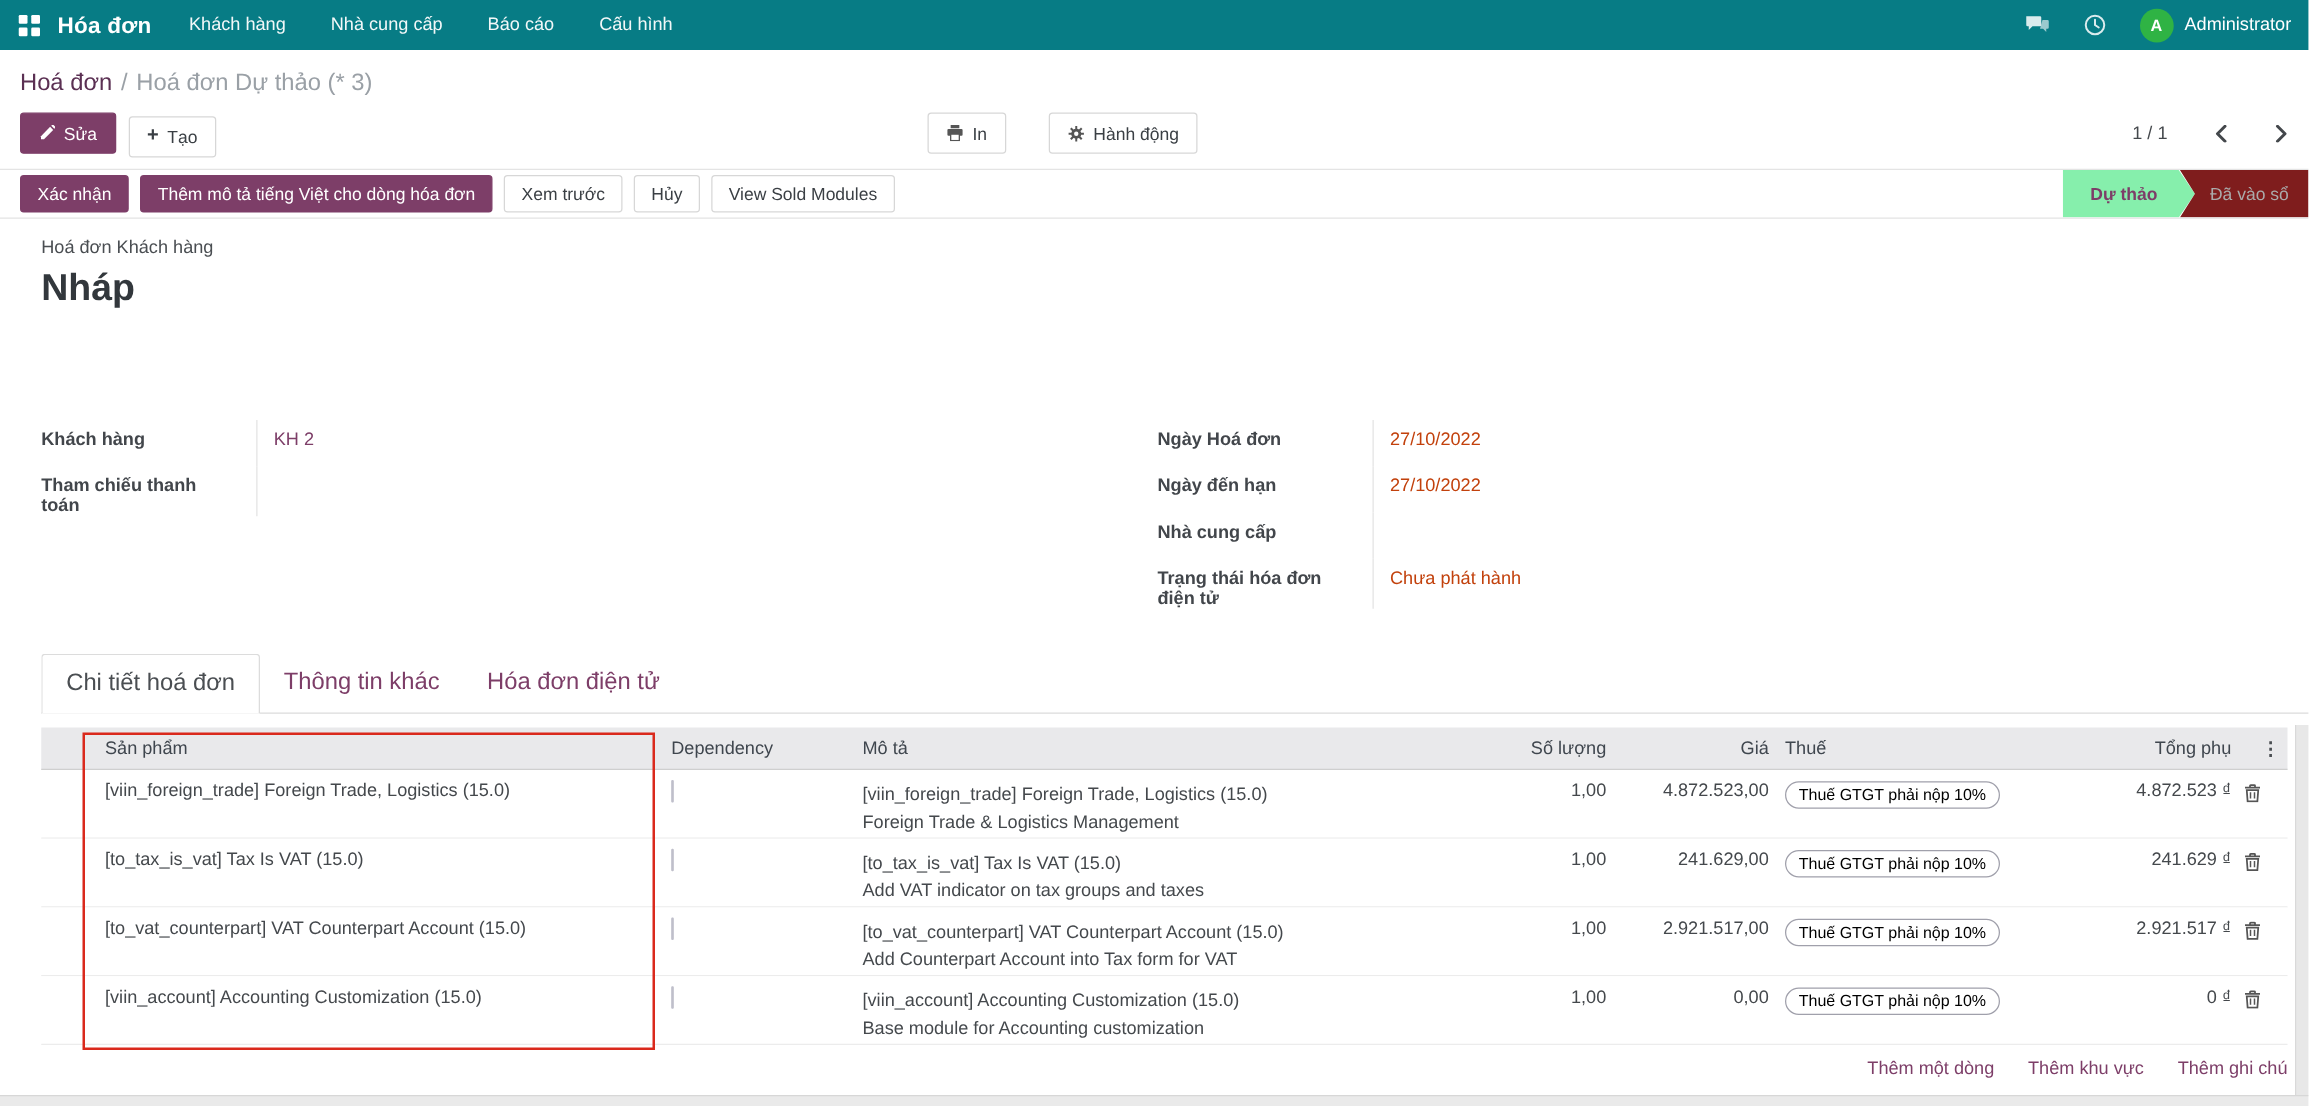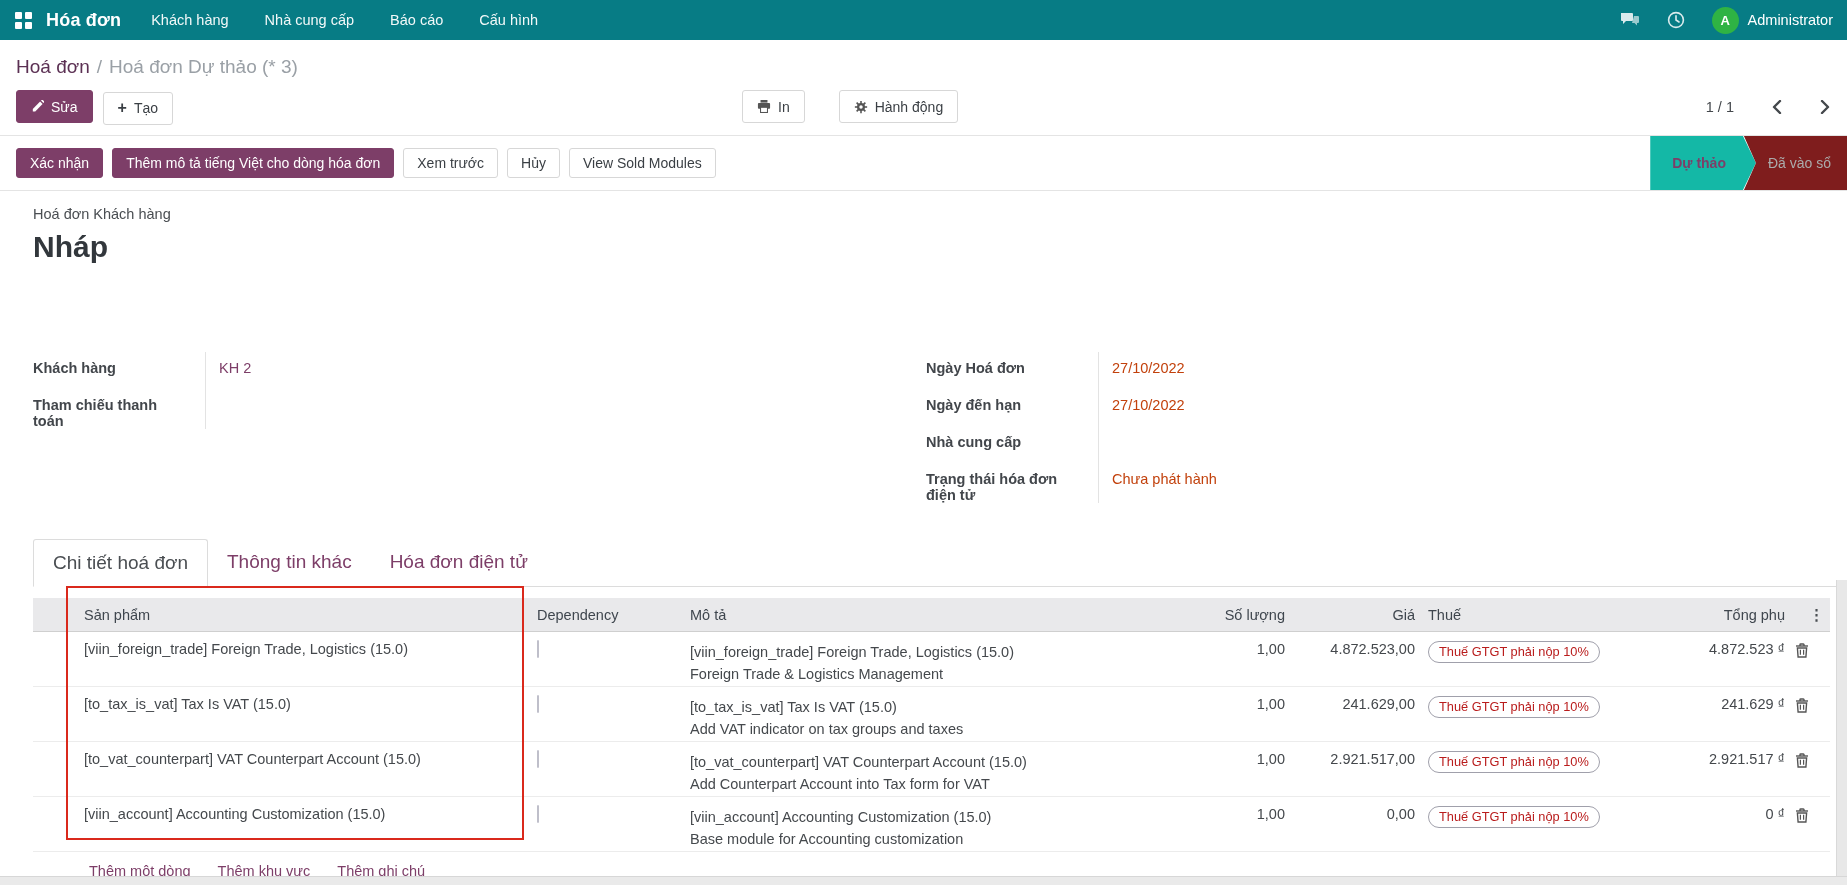--- a/index.html
+++ b/index.html
@@ -39,29 +39,29 @@
   .btn + .btn { margin-left: 6px; }
   .btn-primary { background: #7d3e68; border-color: #7d3e68; color: #fff; }
   .plus-glyph { font-weight: bold; font-size: 16px; line-height: 1; }
   .center-btns { position: absolute; left: 726px; top: 0; display: flex; gap: 28px; }
   .pager { position: absolute; right: 17px; top: 0; height: 33px; display: flex;
            align-items: center; gap: 38px; color: #44484c; }
   .pager .pg-btn { cursor: pointer; display: flex; }
 
   
   .statusbar { margin-top: 12px; border-top: 1px solid #e4e4e4; border-bottom: 1px solid #e4e4e4;
-               height: 56px; display: flex; align-items: center; padding-left: 16px;
+               height: 40px; display: flex; align-items: center; padding-left: 16px;
                position: relative; background: #fff; }
   .sb-btn { height: 30px; padding: 0 13px; font-size: 14px; border: 1px solid #d7d7d7;
             background: #fff; border-radius: 3px; color: #3a3f44; margin-right: 9px;
             cursor: pointer; font-family: inherit; }
   .sb-primary { background: #7d3e68; border-color: #7d3e68; color: #fff; }
   .states { position: absolute; right: 0; top: 0; bottom: 0; display: flex; align-items: stretch; }
   .state { display: flex; align-items: center; font-size: 14px; cursor: pointer; }
-  .state-active { background: #14b8a6; color: #7d3e68; font-weight: bold;
+  .state-active { background: #86efac; color: #7d3e68; font-weight: bold;
                   padding: 0 30px 0 22px;
                   clip-path: polygon(0 0, calc(100% - 13px) 0, 100% 50%, calc(100% - 13px) 100%, 0 100%); }
   .state-future { background: #7f1d1d; color: #ababab; padding: 0 16px 0 24px; margin-left: -12px;
                   clip-path: polygon(0 0, 100% 0, 100% 100%, 0 100%, 12px 50%); }
 
   
   .sheet { padding-left: 33px; }
   .doc-type { margin-top: 15px; font-size: 14.5px; color: #4a4e52; }
   .doc-name { margin-top: 8px; font-size: 30px; font-weight: bold; color: #32373c; }
 
@@ -93,29 +93,29 @@
   .c-product { width: 458px; padding-left: 18px; padding-right: 10px; }
   .c-dep     { width: 166px; padding-left: 13px; }
   .c-desc    { width: 470px; line-height: 22px; padding-right: 10px; }
   .c-qty     { width: 125px; text-align: right; justify-content: flex-end; }
   .c-price   { width: 130px; text-align: right; justify-content: flex-end; }
   .c-tax     { width: 225px; padding-left: 13px; }
   .c-sub     { width: 145px; text-align: right; justify-content: flex-end; }
   .c-del     { width: 45px; padding-left: 10px; }
   .desc2 { color: #45494d; }
   .tax-pill { display: inline-block; border: 1px solid #a0a0ab; border-radius: 20px;
-              padding: 2px 10px 3px; font-size: 12.8px; color: #b91c1c; background: #fff;
+              padding: 2px 10px 3px; font-size: 12.8px; color: #000000; background: #fff;
               white-space: nowrap; }
   .cur { margin-left: 4px; }
   .checkbox { width: 15px; height: 15px; border: 1px solid #bfbfca; background: #e8e8ef;
               border-radius: 2px; margin-top: 2px; }
   .trash-btn { cursor: pointer; display: inline-flex; margin-top: 2px; }
   .kebab { font-size: 15px; font-weight: bold; color: #4a4e52; cursor: pointer; margin-left: 14px; }
 
-  .footer-links { display: flex; gap: 27px; padding: 11px 0 0 56px; height: 38px; }
+  .footer-links { display: flex; gap: 27px; padding: 11px 0 0 56px; height: 38px; justify-content: flex-end; }
   .flink { color: #7d3e68; cursor: pointer; }
 
   
   .annotation-box { position: absolute; left: 66px; top: 586px; width: 458px; height: 254px;
                     border: 2px solid #da291c; pointer-events: none; z-index: 6; }
   .bottom-strip { position: absolute; left: 0; right: 0; bottom: 0; height: 9px;
                   background: #eaeaea; border-top: 1px solid #d7d7d7; }
   .side-strip { position: absolute; right: 0; top: 580px; bottom: 9px; width: 11px;
                 background: #e8e8e8; border-left: 1px solid #d9d9d9; }
 </style>

